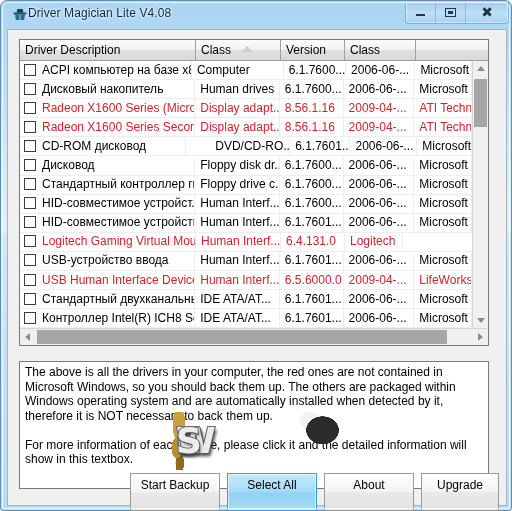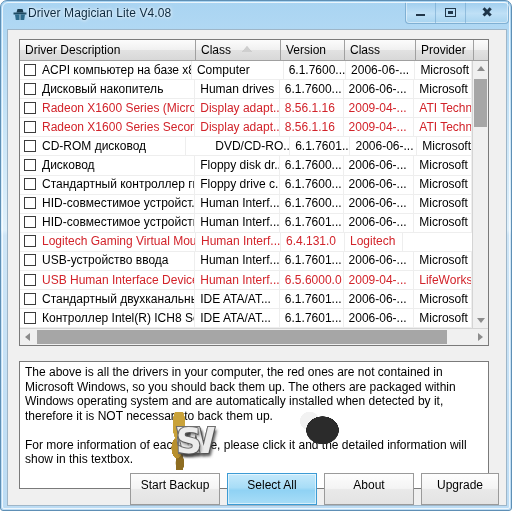--- a/index.html
+++ b/index.html
@@ -345,21 +345,21 @@
   
   #buttonbar {
     position: absolute;
     left: 0; bottom: 7px;
     width: 500px;
     height: 25px;
   }
   .btn {
     position: absolute;
     top: 0;
-    height: 32px;
+    height: 38px;
     background: linear-gradient(to bottom, #fdfdfd 0%, #f4f4f4 48%, #e9e9e9 52%, #e3e3e3 100%);
     border: 1px solid #9a9a9a;
     box-sizing: border-box;
     font-size: 12px;
     color: #000;
     text-align: center;
     line-height: 23px;
     cursor: pointer;
     white-space: nowrap;
   }
@@ -410,23 +410,20 @@
         </div>
         <div class="hdr-cell" style="width:85px">
           <span>Class</span>
           <span class="hdr-sort"></span>
         </div>
         <div class="hdr-cell" style="width:64px">
           <span>Version</span>
         </div>
         <div class="hdr-cell" style="width:71px">
           <span>Class</span>
-        </div>
-        <div class="hdr-cell" style="width:58px">
-          <span>Provider</span>
         </div>
         <div class="hdr-cell" style="flex:1;border-right:none"></div>
       </div>
 
       <div id="lv-body">
           <div class="lv-row">
             <div class="cell c0" style="width: 176px;"><span class="lv-check"></span><span>ACPI компьютер на базе x86</span></div>
             <div class="cell" style="width: 94px;">Computer</div>
             <div class="cell" style="width: 64px;">6.1.7600...</div>
             <div class="cell" style="width: 71px;">2006-06-...</div>

